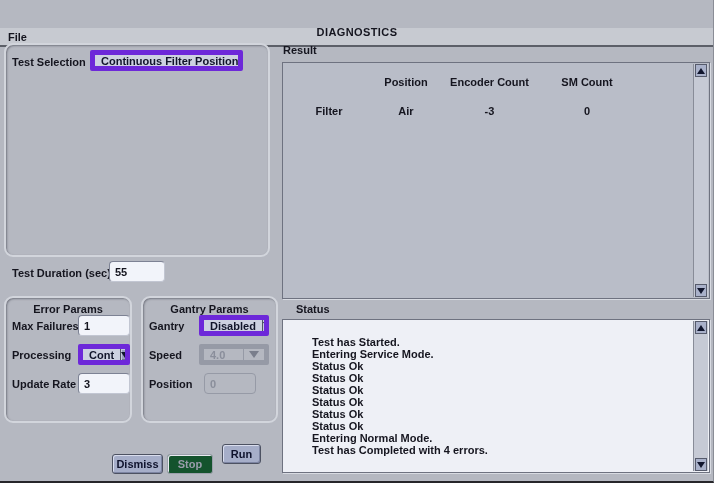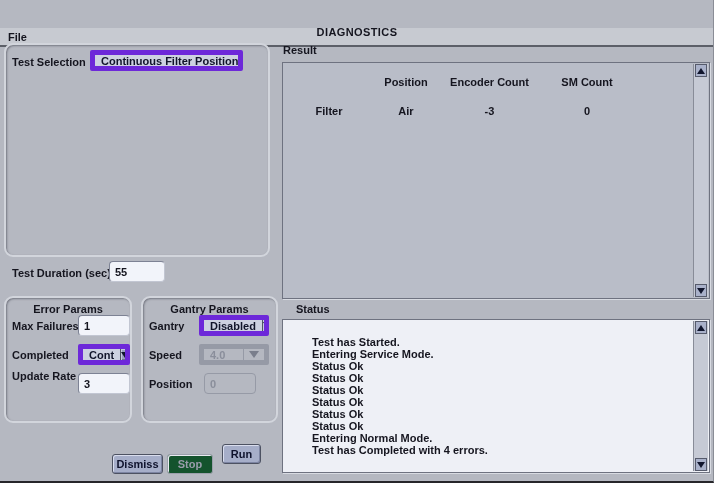--- a/index.html
+++ b/index.html
@@ -126,28 +126,28 @@
         </span>
     </div>
     <span class="flabel" style="left:6px;top:222px;">Test Duration (sec)</span>
     <input class="tfield" style="left: 103px; top: 216px; width: 56px;" value="55">
   </div>
 
   <div class="gpanel error-panel">
     <span class="gtitle">Error Params</span>
     <span class="flabel" style="left:6px;top:22px;">Max Failures</span>
     <input class="tfield" style="left: 72px; top: 17px; width: 52px;" value="1">
-    <span class="flabel" style="left:6px;top:51px;">Completed</span>
+    <span class="flabel" style="left:6px;top:51px;">Processing</span>
     <div class="combo" style="left:72px;top:46px;width:52px;">
       <span class="ctext">Cont</span>
       <span class="cbtn">
           <span class="tri-down sm"></span>
         </span>
     </div>
-    <span class="flabel" style="left:6px;top:72px;text-align:center;">Update Rate</span>
+    <span class="flabel" style="left:6px;top:80px;text-align:center;">Update Rate</span>
     <input class="tfield" style="left: 72px; top: 75px; width: 52px;" value="3">
   </div>
 
   <div class="gpanel gantry-panel">
     <span class="gtitle">Gantry Params</span>
     <span class="flabel" style="left:6px;top:22px;">Gantry</span>
     <div class="combo" style="left:56px;top:17px;width:70px;">
       <span class="ctext">Disabled</span>
       <span class="cbtn">
           <span class="tri-down"></span>

